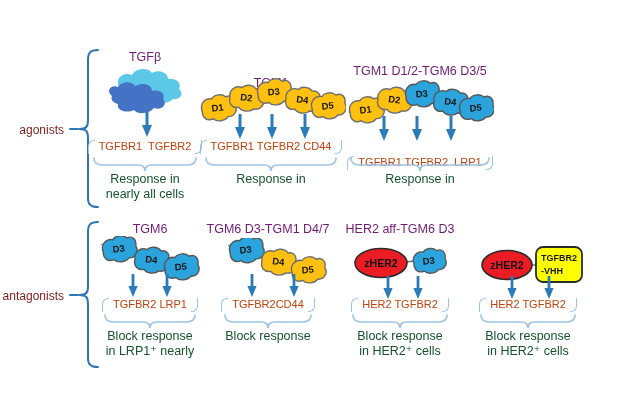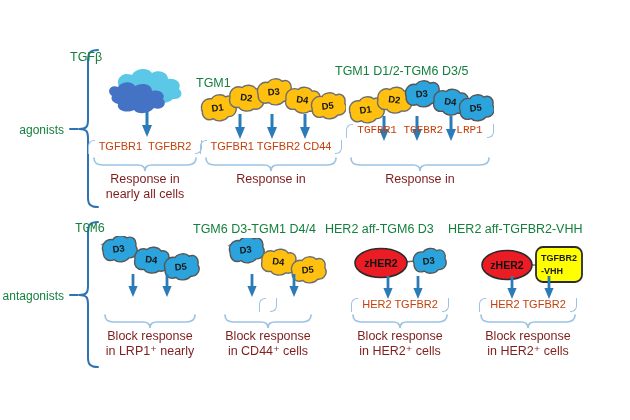--- a/index.html
+++ b/index.html
@@ -2,42 +2,42 @@
 <html style="--arrow-blue: #2B7BB9; --bracket-blue: #2E74B5; --tick-blue: #9DC3E6; --domain-yellow: #FFC010; --domain-blue: #2BA3DC; --tgfb-light: #5BC8E8; --tgfb-dark: #4472C4; --her2-red: #EC1C24; --vhh-yellow: #FFFF00;"><head>
 <meta charset="utf-8">
 <style>
   html,body { margin:0; padding:0; background:#fff; }
   #canvas {
     position:relative; width:630px; height:420px; background:#ffffff;
     font-family:"Liberation Sans","DejaVu Sans",sans-serif; overflow:hidden;
     color:#3d3d3d;
   }
   .group-label {
-    position:absolute; white-space:nowrap; font-size:12px; color:#15803d;
+    position:absolute; white-space:nowrap; font-size:12px; color:#7f1d1d;
     text-align:right;
   }
   .brace { position:absolute; }
   .brace path { stroke:var(--bracket-blue); stroke-width:2; fill:none; stroke-linecap:round; }
   .panel { position:absolute; }
-  .p-title { position:absolute; width:100%; font-size:12.5px; color:#15803d; white-space:nowrap; }
+  .p-title { position:absolute; width:100%; text-align:center; font-size:12.5px; color:#701a75; white-space:nowrap; }
   .mol { position:absolute; }
   .arrow { position:absolute; width:12px; height:26px; }
   .ar-stem { stroke:var(--arrow-blue); stroke-width:3; fill:none; }
   .ar-head { fill:var(--arrow-blue); }
   .receptors {
     position:absolute; width:100%; display:flex; align-items:flex-start; justify-content:center;
     font-size:11px; color:#c2410c;
   }
   .receptors .rtext { white-space:pre; padding:0 2px; }
   .tickL, .tickR { display:inline-block; width:6px; height:13px; }
   .tickL { border-style:solid; border-color:var(--tick-blue); border-width:1.6px 0 0 1.6px; border-top-left-radius:6px; margin-right:2px; }
   .tickR { border-style:solid; border-color:var(--tick-blue); border-width:0 1.6px 1.6px 0; border-bottom-right-radius:6px; margin-left:2px; align-self:flex-end; }
   .underbrace { position:absolute; height:16px; }
   .underbrace path { stroke:var(--tick-blue); stroke-width:1.7; fill:none; stroke-linecap:round; }
-  .response { position:absolute; width:100%; text-align:center; font-size:12.5px; line-height:15px; color:#7f1d1d; }
+  .response { position:absolute; width:100%; text-align:center; font-size:12.5px; line-height:15px; color:#14532d; }
   
   .dom-yellow { fill:var(--domain-yellow); stroke:#6e6e6e; stroke-width:1.4; }
   .dom-blue   { fill:var(--domain-blue);   stroke:#565656; stroke-width:1.4; }
   .dom-label  { font-size:9.5px; font-weight:bold; fill:#161616; text-anchor:middle; }
   .connector  { stroke:#6a6a6a; stroke-width:1.4; fill:none; }
   .tail       { stroke:#8f8f8f; stroke-width:1.2; fill:none; }
   .tgfb-light { fill:var(--tgfb-light); }
   .tgfb-dark  { fill:var(--tgfb-dark); }
   .her2-ell   { fill:var(--her2-red); stroke:#2b2b2b; stroke-width:1.6; }
   .her2-label { font-size:10.5px; font-weight:bold; fill:#101010; text-anchor:middle; }
@@ -169,35 +169,35 @@
           <path class="ar-stem" d="M6,0 V14"></path>
           <path class="ar-head" d="M1,13 H11 L6,25 Z"></path>
         </svg>
     </span>
     <span class="arrow" style="left:110px; top:72px;">
       <svg width="12" height="26" viewBox="0 0 12 26">
           <path class="ar-stem" d="M6,0 V14"></path>
           <path class="ar-head" d="M1,13 H11 L6,25 Z"></path>
         </svg>
     </span>
-    <div class="receptors" style="top:80px;font-family:Liberation Mono, monospace;">
+    <div class="receptors" style="top:112px;">
       <span class="tickL"></span>
         <span class="rtext">TGFBR1 TGFBR2  LRP1</span>
         <span class="tickR"></span>
     </div>
     <svg class="underbrace" style="left:15px; top:113px;" width="140" height="16" viewBox="0 0 140 16">
       <path d="M1,1 C1,6 4,8 10,8 L63,8 C68,8 70,10 70,14 C70,10 72,8 77,8 L130,8 C136,8 139,6 139,1"></path>
     </svg>
     <div class="response" style="top:128px;">
       <div>Response in</div>
     </div>
   </div>
 
   <div class="panel" style="left:75px; top:218px; width:150px; height:150px;">
-    <div class="p-title" style="top:4px;font-family:Liberation Mono, monospace;">TGM6</div>
+    <div class="p-title" style="top:4px;">TGM6</div>
     <svg class="mol" style="left:22px; top:18px;" width="110" height="48" viewBox="0 0 110 48">
       <polyline class="connector" points="22,13 54,24 84,31"></polyline>
       <path class="tail" d="M4,9 q4,-3 8,-1"></path>
         <path class="tail" d="M92,33 q5,2 9,1"></path>
       <use href="#blob" class="dom-blue" transform="translate(22,13) rotate(-7)"></use>
       <use href="#blob" class="dom-blue" transform="translate(54,24) rotate(6)"></use>
       <use href="#blob" class="dom-blue" transform="translate(84,31) rotate(-5)"></use>
       <text class="dom-label" transform="translate(22,16) rotate(-7)">D3</text>
       <text class="dom-label" transform="translate(54,27) rotate(6)">D4</text>
       <text class="dom-label" transform="translate(84,34) rotate(-5)">D5</text>
@@ -207,31 +207,36 @@
           <path class="ar-stem" d="M6,0 V14"></path>
           <path class="ar-head" d="M1,13 H11 L6,25 Z"></path>
         </svg>
     </span>
     <span class="arrow" style="left:86px; top:56px;">
       <svg width="12" height="24" viewBox="0 0 12 26">
           <path class="ar-stem" d="M6,0 V14"></path>
           <path class="ar-head" d="M1,13 H11 L6,25 Z"></path>
         </svg>
     </span>
+    <div class="receptors" style="top:80px;">
+      <span class="tickL"></span>
+        <span class="rtext">TGFBR2 LRP1</span>
+        <span class="tickR"></span>
+    </div>
     <svg class="underbrace" style="left:29px; top:96px;" width="92" height="16" viewBox="0 0 92 16">
       <path d="M1,1 C1,6 4,8 10,8 L39,8 C44,8 46,10 46,14 C46,10 48,8 53,8 L82,8 C88,8 91,6 91,1"></path>
     </svg>
     <div class="response" style="top:111px;">
       <div>Block response</div>
       <div>in LRP1⁺ nearly</div>
     </div>
   </div>
 
   <div class="panel" style="left:193px; top:218px; width:150px; height:150px;">
-    <div class="p-title" style="top:4px;">TGM6 D3-TGM1 D4/4</div>
+    <div class="p-title" style="top:4px;">TGM6 D3-TGM1 D4/7</div>
     <svg class="mol" style="left:33px; top:20px;" width="110" height="48" viewBox="0 0 110 48">
       <polyline class="connector" points="20,12 52,24 82,32"></polyline>
       <path class="tail" d="M2,8 q4,-3 8,-1"></path>
         <path class="tail" d="M90,34 q5,2 9,1"></path>
       <use href="#blob" class="dom-blue" transform="translate(20,12) rotate(-7)"></use>
       <use href="#blob" class="dom-yellow" transform="translate(52,24) rotate(6)"></use>
       <use href="#blob" class="dom-yellow" transform="translate(82,32) rotate(-5)"></use>
       <text class="dom-label" transform="translate(20,15) rotate(-7)">D3</text>
       <text class="dom-label" transform="translate(52,27) rotate(6)">D4</text>
       <text class="dom-label" transform="translate(82,35) rotate(-5)">D5</text>
@@ -243,28 +248,28 @@
         </svg>
     </span>
     <span class="arrow" style="left:95px; top:56px;">
       <svg width="12" height="24" viewBox="0 0 12 26">
           <path class="ar-stem" d="M6,0 V14"></path>
           <path class="ar-head" d="M1,13 H11 L6,25 Z"></path>
         </svg>
     </span>
     <div class="receptors" style="top:80px;">
       <span class="tickL"></span>
+        <span class="rtext">TGFBR2CD44</span>
         <span class="tickR"></span>
     </div>
     <svg class="underbrace" style="left:31px; top:96px;" width="88" height="16" viewBox="0 0 88 16">
       <path d="M1,1 C1,6 4,8 10,8 L37,8 C42,8 44,10 44,14 C44,10 46,8 51,8 L78,8 C84,8 87,6 87,1"></path>
     </svg>
     <div class="response" style="top:111px;">
       <div>Block response</div>
-      <div>in CD44⁺ cells</div>
     </div>
   </div>
 
   <div class="panel" style="left:325px; top:218px; width:150px; height:150px;">
     <div class="p-title" style="top:4px;">HER2 aff-TGM6 D3</div>
     <svg class="mol" style="left:28px; top:28px;" width="98" height="34" viewBox="0 0 98 34">
       <line class="connector" x1="52" y1="16" x2="62" y2="15"></line>
       <ellipse class="her2-ell" cx="28" cy="17" rx="26" ry="14.5"></ellipse>
       <text class="her2-label" x="28" y="21">zHER2</text>
       <use href="#blob" class="dom-blue" transform="translate(76,15) rotate(-6) scale(0.95)"></use>
@@ -290,21 +295,20 @@
     <svg class="underbrace" style="left:27px; top:96px;" width="96" height="16" viewBox="0 0 96 16">
       <path d="M1,1 C1,6 4,8 10,8 L41,8 C46,8 48,10 48,14 C48,10 50,8 55,8 L86,8 C92,8 95,6 95,1"></path>
     </svg>
     <div class="response" style="top:111px;">
       <div>Block response</div>
       <div>in HER2⁺ cells</div>
     </div>
   </div>
 
   <div class="panel" style="left:448px; top:218px; width:160px; height:150px;">
-    <div class="p-title" style="top:4px;">HER2 aff-TGFBR2-VHH</div>
     <svg class="mol" style="left:32px; top:25px;" width="105" height="42" viewBox="0 0 105 42">
       <line class="connector" x1="48" y1="22" x2="58" y2="22"></line>
       <ellipse class="her2-ell" cx="27" cy="22" rx="25" ry="14.5"></ellipse>
       <text class="her2-label" x="27" y="26">zHER2</text>
       <rect class="vhh-rect" x="56" y="4" width="46" height="35" rx="7"></rect>
       <text class="vhh-label" x="79" y="18" text-anchor="middle">TGFBR2</text>
       <text class="vhh-label" x="61" y="31">-VHH</text>
     </svg>
     <span class="arrow" style="left:58px; top:58px;">
       <svg width="12" height="24" viewBox="0 0 12 26">

